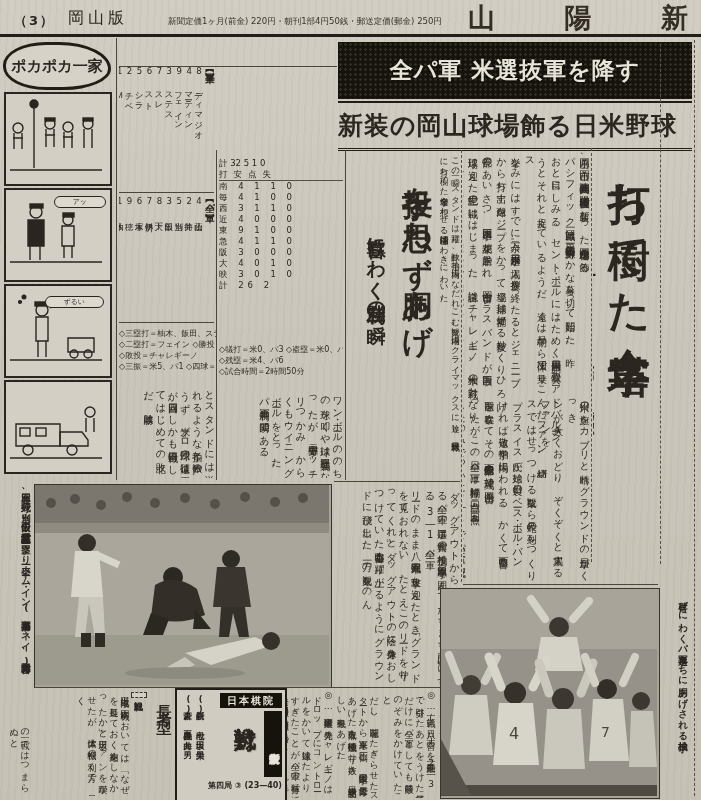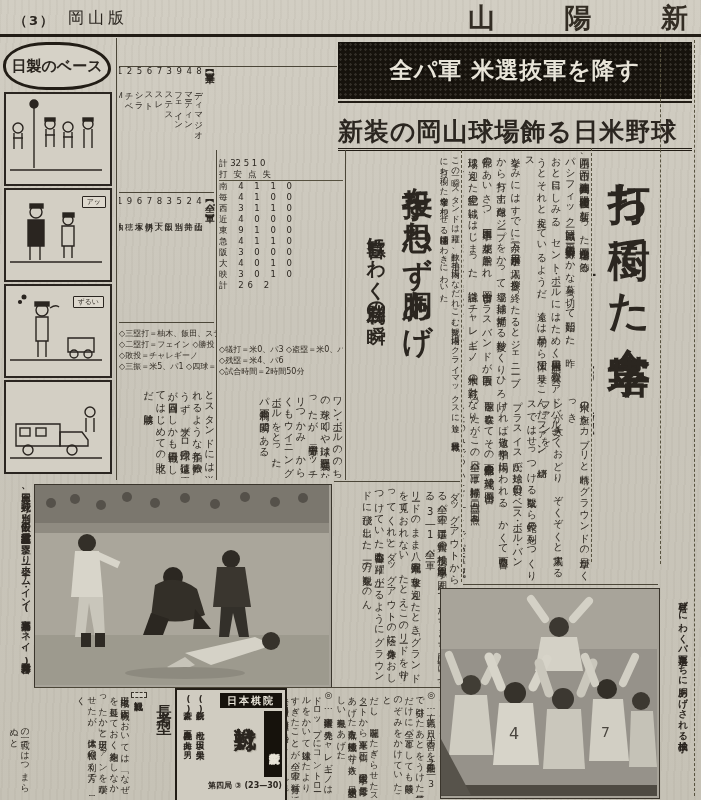--- a/index.html
+++ b/index.html
@@ -20,32 +20,32 @@
   .papername{left:468px;top:0px;width:220px;display:flex;justify-content:space-between;
     font-family:"DejaVu Serif",serif;font-size:27px;font-weight:bold;color:#332d24;}
   
   .comic{left:2px;top:38px;width:112px;height:442px;}
   .comic-title{position:relative;width:108px;height:52px;}
   .balloon{position:absolute;left:1px;top:4px;width:102px;height:42px;border:3px solid #221d16;
     border-radius:50% 60% 55% 50%/60% 70% 55% 60%;background:#d6d2c7;
     display:flex;align-items:center;justify-content:center;}
   .balloon span{font-size:15px;font-weight:900;letter-spacing:0px;}
   .panel{width:104px;height:90px;border:2px solid #2a2520;margin:2px 0 0 2px;background:#d3cfc4;position:relative;}
-  .bubble{position:absolute;font-size:7px;background:#ded9ce;border:1px solid #2a2520;border-radius:1px;padding:0 4px;}
+  .bubble{position:absolute;font-size:7px;background:#ded9ce;border:1px solid #2a2520;border-radius:6px;padding:0 18px;}
   
   .linescore{left:119px;top:41px;width:218px;height:25px;font-size:10px;font-weight:bold;
     letter-spacing:1px;line-height:12px;white-space:nowrap;border-bottom:1px dashed #55503f;}
   
   .banner{left:338px;top:42px;width:354px;height:57px;background:#16120c;
     background-image:radial-gradient(circle,rgba(225,220,205,.14) 0 1px,transparent 1.5px);
     background-size:5px 5px;display:flex;align-items:center;justify-content:center;}
   .banner span{color:#e8e4d8;font-size:23px;font-weight:900;letter-spacing:1px;white-space:nowrap;
     text-shadow:0 0 2px rgba(0,0,0,.8);}
   .subhead{left:338px;top:101px;width:354px;height:45px;border-top:2px solid #221d16;
-    border-bottom:3px double #221d16;display:flex;align-items:flex-end;}
+    border-bottom:3px double #221d16;display:flex;align-items:center;}
   .subhead span{font-size:25px;font-weight:900;letter-spacing:1px;white-space:nowrap;}
   
   .lineup{left:119px;width:96px;height:122px;font-size:8.5px;line-height:1.05;}
   .lineup .tcol{margin-left:1px;}
   .lu-label{display:block;font-weight:900;font-size:9.5px;margin-left:2px;}
   .records{font-size:8px;line-height:11px;color:#322c24;}
   .records div{white-space:nowrap;}
   .dash{border-top:1px dashed #5a5443;}
   .scorebox{left:219px;top:158px;width:124px;height:178px;font-size:8.5px;line-height:11px;}
   .scorebox .hdr{font-weight:normal;letter-spacing:6px;border-bottom:1px solid #55503f;}
@@ -84,31 +84,32 @@
   .hrule{height:0;border-top:1px solid #4b4638;}
 </style>
 </head>
 <body>
 
 <div class="page">
 
   <div class="abs masthead">
     <span class="abs pageno">（3）</span>
     <span class="abs edition">岡山版</span>
+    <span class="abs priceline">新聞定価1ヶ月(前金) 220円・朝刊1部4円50銭・郵送定価(郵金) 250円</span>
     <div class="abs papername">
         <span class="pl">山</span>
         <span class="pl">陽</span>
         <span class="pl">新</span>
       </div>
   </div>
 
   <div class="abs comic">
     <div class="comic-title">
       <div class="balloon">
-          <span>日製のベース</span>
+          <span>ポカポカ一家</span>
         </div>
     </div>
     <div class="panel">
       <svg width="100" height="86" viewBox="0 0 100 86">
         <g stroke="#2a2520" stroke-width="1.4" fill="none">
           <line x1="28" y1="14" x2="28" y2="74"></line>
             <circle cx="28" cy="10" r="4" fill="#2a2520"></circle>
           <circle cx="12" cy="34" r="5"></circle>
             <path d="M8 39 v16 M16 39 v16 M7 44 h10"></path>
           <circle cx="44" cy="30" r="5"></circle>
@@ -324,21 +325,21 @@
       <span class="tcol">だし、闘魂をたぎらせたスタートから米軍を圧倒し、飯田選手の長打二本であげた先取点を積極戦法で守り抜き、日米球史上初の輝しい戦果をあげた。</span>
       <span class="tcol">◎…米選抜軍の先発チャレギーノはドロップにコントロールをかいて速球にたよりすぎたことが全パ軍の猛打を誘発、二回飯田の右翼線二塁打を手始にスクイズでも</span>
     </div>
 
   <div class="abs gobox">
     <div class="gb-org">日本棋院</div>
     <div class="gb-series v">古豪新鋭</div>
     <div class="gb-title v">対抗戦</div>
     <div class="gb-game">
       <span>第四局 ③</span>
-      <span>(23—30)</span>
+      <span>(23—40)</span>
     </div>
     <div class="gb-players v clip">
       <span class="tcol">(新鋭) 七段 坂田 栄男</span>
       <span class="tcol">(古豪) 先番五段 向井 一男</span>
     </div>
   </div>
   <div class="abs v choukou">長考型</div>
   <div class="abs" style="left:34px;top:690px;width:114px;height:108px;">
     <div class="kbadge v">観戦記</div>
     <div class="v clip bodytxt small" style="width:96px;height:106px;">

